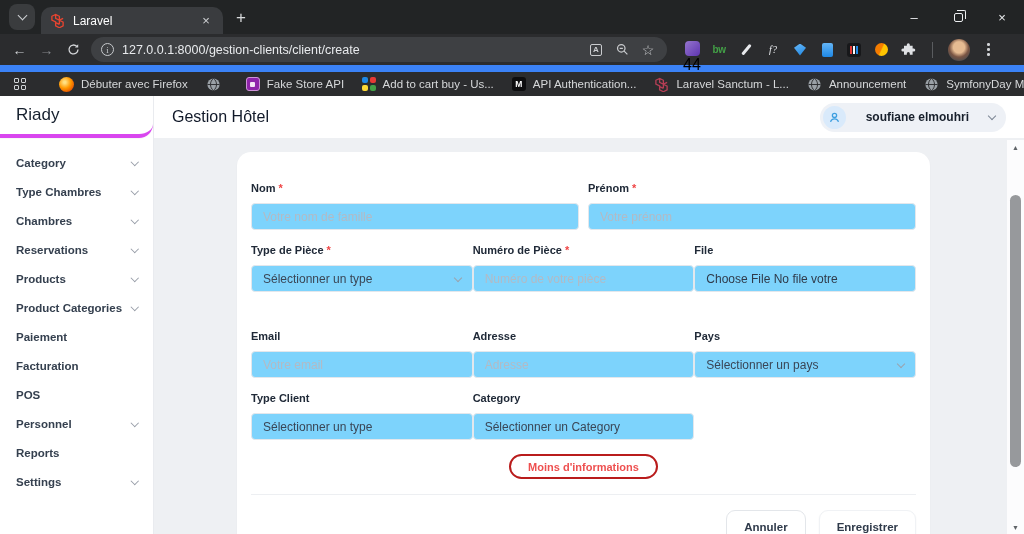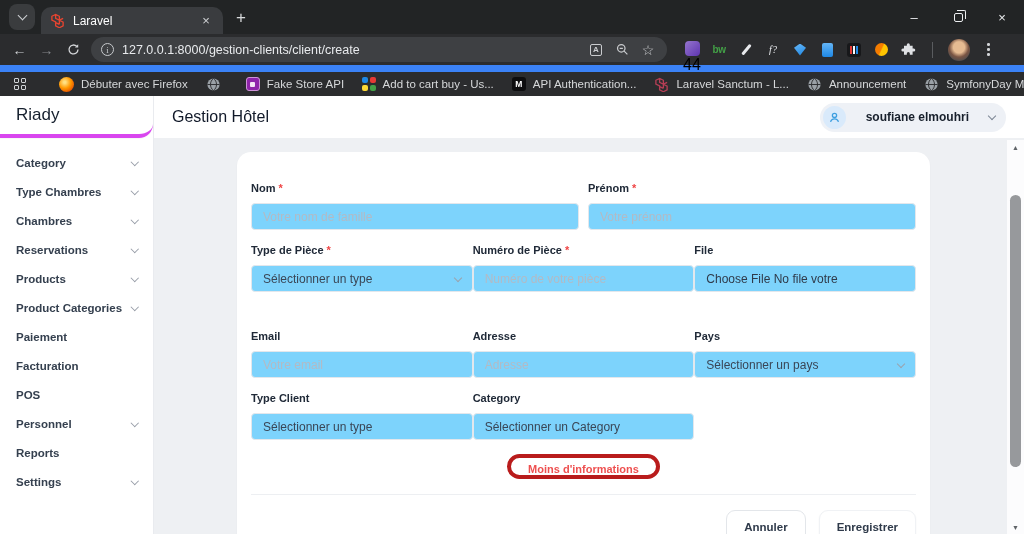--- a/index.html
+++ b/index.html
@@ -80,21 +80,21 @@
   .grid3.section-end{margin-bottom:38px}
   .flabel{display:block;font-size:11px;font-weight:700;color:#202a38;margin-bottom:9px}
   .req{color:#ef4444;margin-left:3px}
   .control{height:27px;border:1px solid #e3e7ec;border-radius:4px;display:flex;align-items:center;padding:9px 11px;font-size:12px;background:#7dd3fc;width:100%}
   input.control{color:#374151;outline:none}
   input.control::placeholder{color:#b3bac4}
   .select-val{color:#3a4656;flex:1;white-space:nowrap;overflow:hidden}
   .sel-chev{width:6px;height:6px;border-right:1.4px solid #9aa3ae;border-bottom:1.4px solid #9aa3ae;transform:rotate(45deg);margin-top:-2px;flex:0 0 auto}
   .file-text{color:#2f3a4a;white-space:nowrap;overflow:hidden}
   .more-row{text-align:center;margin-top:14px}
-  .more-btn{display:inline-block;height:25px;line-height:23px;border:4px solid #b91c1c;color:#ee5050;background:#fff;border-radius:999px;padding:0 17px;font-size:11px;font-weight:700;cursor:pointer;font-family:inherit}
+  .more-btn{display:inline-block;height:25px;line-height:23px;border:2px solid #b91c1c;color:#ee5050;background:#fff;border-radius:999px;padding:0 17px;font-size:11px;font-weight:700;cursor:pointer;font-family:inherit}
   .hr{height:1px;background:#edeff2;margin-top:15px}
   .actions{display:flex;justify-content:flex-end;gap:13px;margin-top:15px}
   .btn{height:34px;border-radius:9px;background:#fff;font-size:11.5px;font-weight:700;color:#2f3a4a;padding:0 17px;cursor:pointer;font-family:inherit}
   .btn-cancel{border:1px solid #e3e6ea}
   .btn-save{border:1px solid #f0f2f5;box-shadow:0 1px 2px rgba(16,24,40,.05)}
 
   .scrollbar{position:absolute;right:0;top:2px;bottom:0;width:17px;background:#fcfcfd}
   .sb-arrow{position:absolute;left:0;width:17px;text-align:center;color:#606468;font-size:7px;cursor:pointer}
   .sb-up{top:4px}.sb-down{bottom:3px}
   .sb-thumb{position:absolute;top:55px;left:3px;width:11px;height:272px;background:#97999c;border-radius:6px;cursor:pointer}

